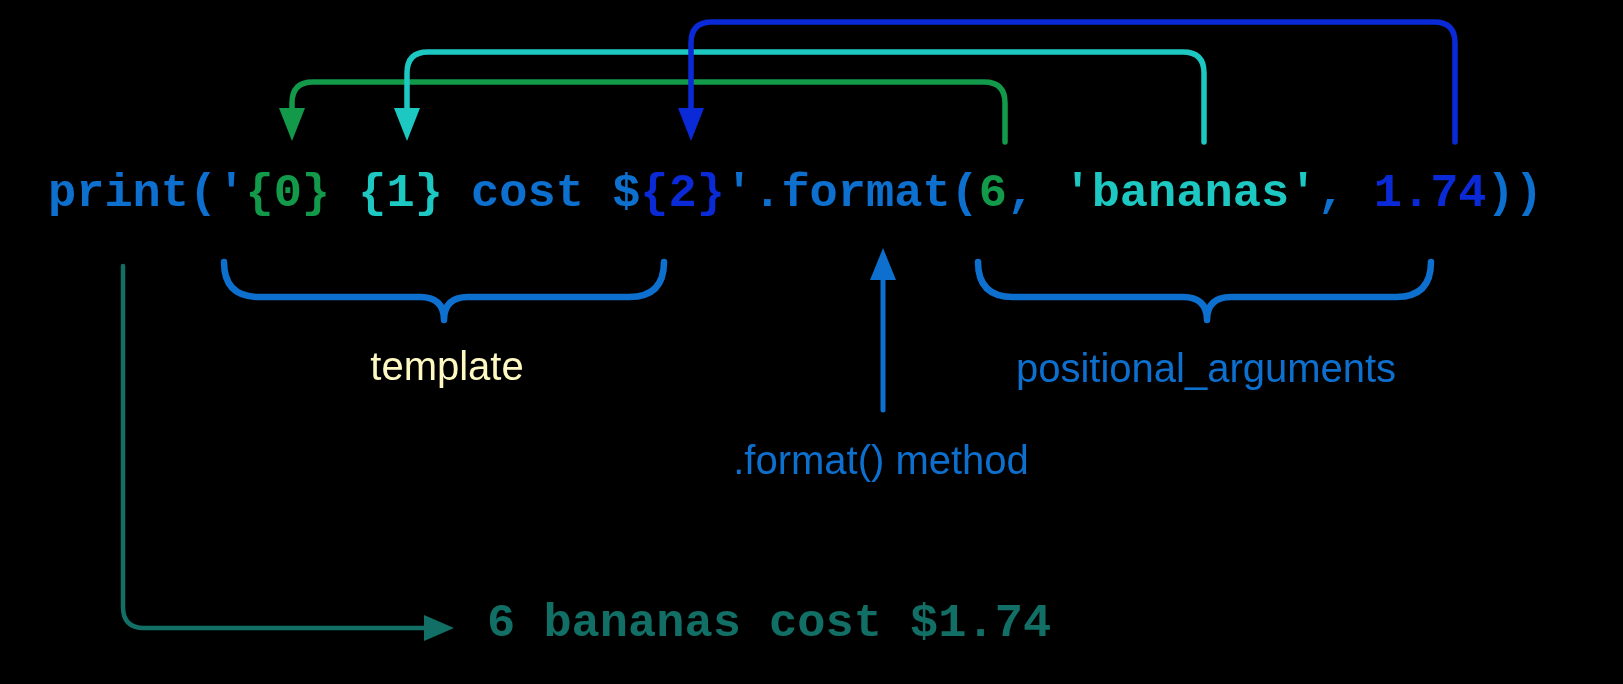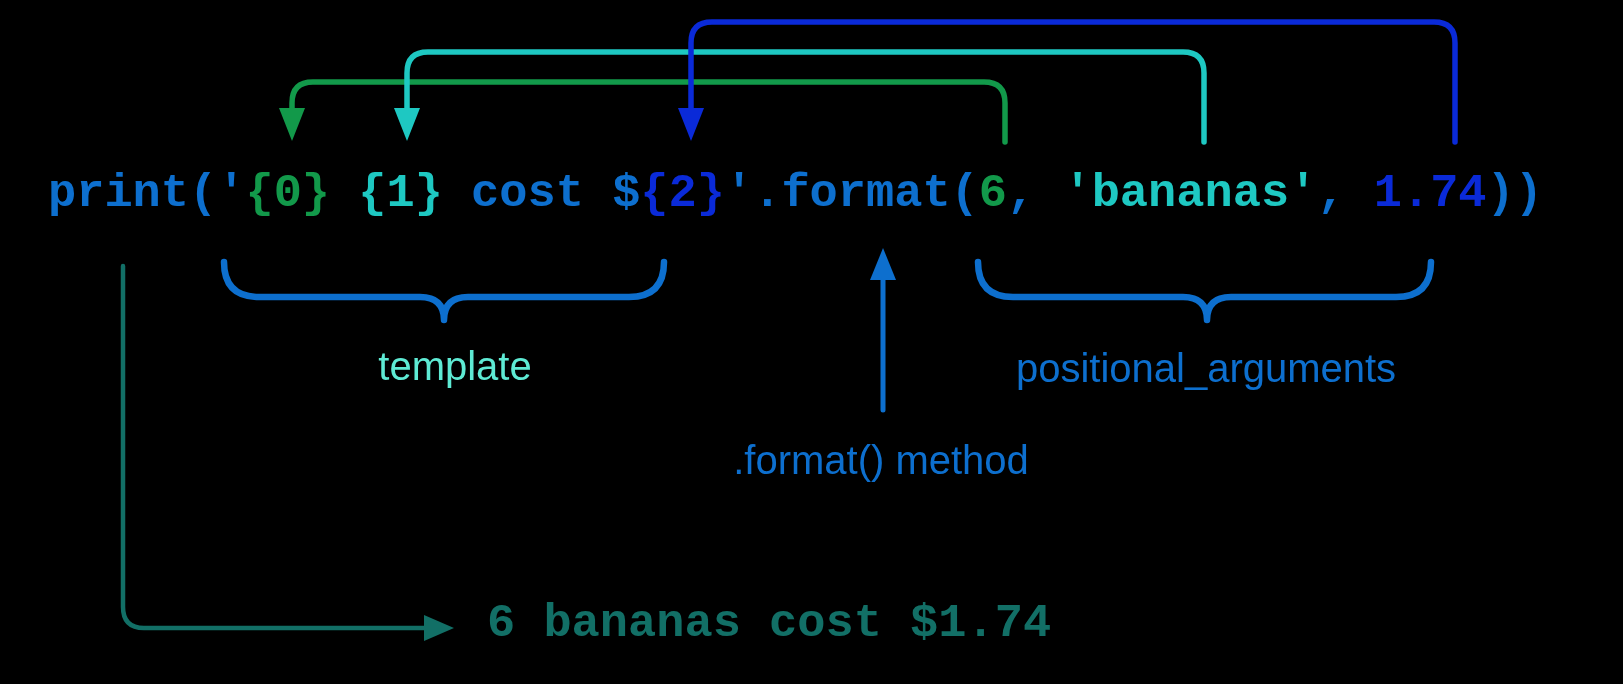--- a/index.html
+++ b/index.html
@@ -63,21 +63,21 @@
     </g>
 
     <g>
       <path d="M 123 266 L 123 607 Q 123 628 144 628 L 426 628" stroke-width="4.5" stroke-linecap="round" stroke="#126f66"></path>
       <polygon points="424,615 424,641 454,628" fill="#126f66"></polygon>
     </g>
   </svg>
 
   <div class="code-line"><span style="color: rgb(13, 111, 206);">print('</span><span style="color: rgb(18, 153, 74);">{0}</span><span style="color: rgb(13, 111, 206);"> </span><span style="color: rgb(30, 200, 194);">{1}</span><span style="color: rgb(13, 111, 206);"> cost $</span><span style="color: rgb(10, 42, 216);">{2}</span><span style="color: rgb(13, 111, 206);">'.format(</span><span style="color: rgb(18, 153, 74);">6</span><span style="color: rgb(13, 111, 206);">, </span><span style="color: rgb(30, 200, 194);">'bananas'</span><span style="color: rgb(13, 111, 206);">, </span><span style="color: rgb(10, 42, 216);">1.74</span><span style="color: rgb(13, 111, 206);">))</span></div>
 
-  <div class="label template-label" style="color: #5eead4; margin-left: 8px;">template</div>
+  <div class="label template-label" style="color: #fef9c3;">template</div>
 
   <div class="label format-label" style="color: rgb(13, 111, 206);">.format() method</div>
 
   <div class="label positional-label" style="color: rgb(13, 111, 206);">positional_arguments</div>
 
   <div class="output-line" style="color: rgb(18, 111, 102);">6 bananas cost $1.74</div>
 
 </div>
 
 </body></html>

